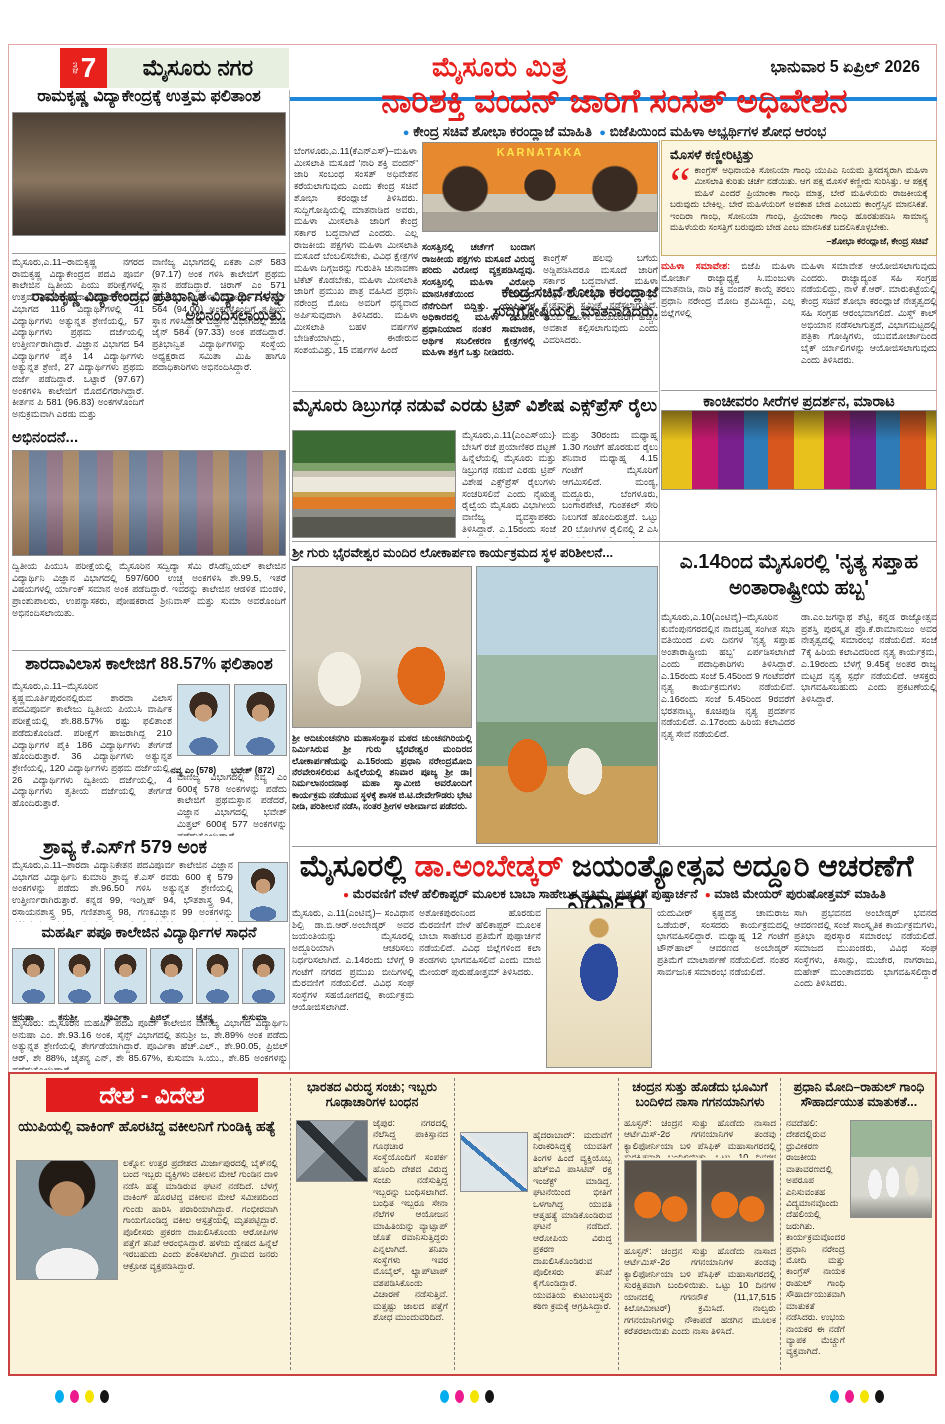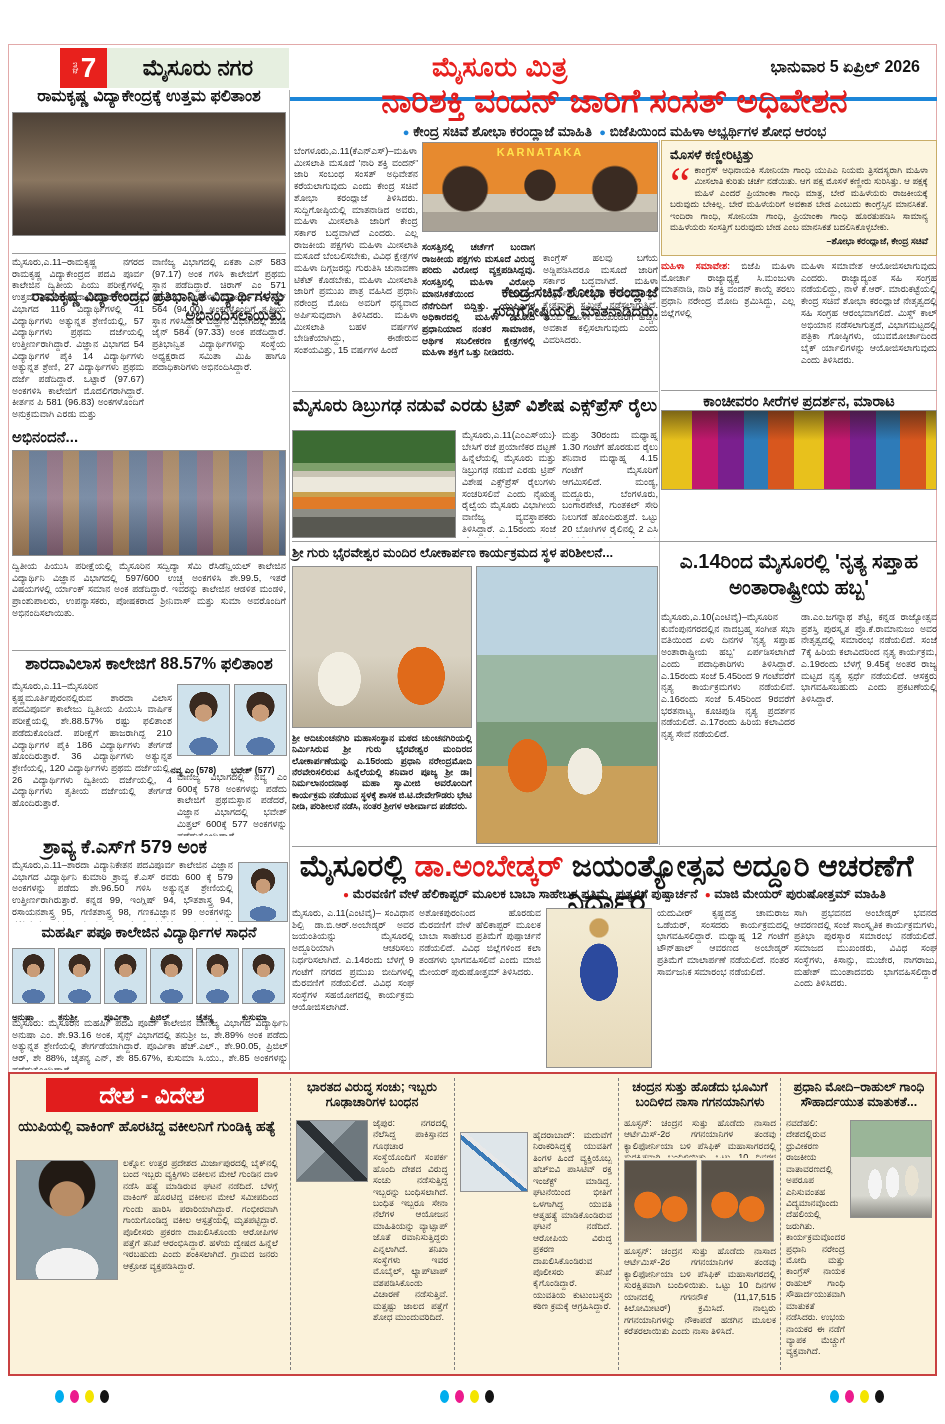--- a/index.html
+++ b/index.html
@@ -128,21 +128,21 @@
   <div class="abs h-sec" style="left:12px;top:428px;font-size:15px;">ಅಭಿನಂದನೆ...</div>
   <div class="ph ph-congrats" style="left:12px;top:450px;width:274px;height:106px;"></div>
   <div class="abs bodytxt" style="left:12px;top:561px;width:274px;height:86px;">ದ್ವಿತೀಯ ಪಿಯುಸಿ ಪರೀಕ್ಷೆಯಲ್ಲಿ ಮೈಸೂರಿನ ಸದ್ವಿದ್ಯಾ ಸೆಮಿ ರೆಸಿಡೆನ್ಷಿಯಲ್ ಕಾಲೇಜಿನ ವಿದ್ಯಾರ್ಥಿನಿ ವಿಜ್ಞಾನ ವಿಭಾಗದಲ್ಲಿ 597/600 ಉಚ್ಚ ಅಂಕಗಳಿಸಿ ಶೇ.99.5, ಇತರೆ ವಿಷಯಗಳಲ್ಲಿ ರ್ಯಾಂಕ್ ಸಮಾನ ಅಂಕ ಪಡೆದಿದ್ದಾರೆ. ಇವರನ್ನು ಕಾಲೇಜಿನ ಆಡಳಿತ ಮಂಡಳಿ, ಪ್ರಾಂಶುಪಾಲರು, ಉಪನ್ಯಾಸಕರು, ಪೋಷಕರಾದ ಶ್ರೀನಿವಾಸ್ ಮತ್ತು ಸುಮಾ ಅವರೊಂದಿಗೆ ಅಭಿನಂದಿಸಲಾಯಿತು.</div>
 
   <div class="abs rule-h" style="left:12px;top:650px;width:274px;"></div>
   <div class="abs h-sec center" style="left:10px;top:654px;width:278px;font-size:16.5px;">ಶಾರದಾವಿಲಾಸ ಕಾಲೇಜಿಗೆ 88.57% ಫಲಿತಾಂಶ</div>
   <div class="abs bodytxt" style="left:12px;top:681px;width:160px;height:154px;">ಮೈಸೂರು,ಎ.11–ಮೈಸೂರಿನ ಕೃಷ್ಣಮೂರ್ತಿಪುರಂನಲ್ಲಿರುವ ಶಾರದಾ ವಿಲಾಸ ಪದವಿಪೂರ್ವ ಕಾಲೇಜು ದ್ವಿತೀಯ ಪಿಯುಸಿ ವಾರ್ಷಿಕ ಪರೀಕ್ಷೆಯಲ್ಲಿ ಶೇ.88.57% ರಷ್ಟು ಫಲಿತಾಂಶ ಪಡೆದುಕೊಂಡಿದೆ. ಪರೀಕ್ಷೆಗೆ ಹಾಜರಾಗಿದ್ದ 210 ವಿದ್ಯಾರ್ಥಿಗಳ ಪೈಕಿ 186 ವಿದ್ಯಾರ್ಥಿಗಳು ತೇರ್ಗಡೆ ಹೊಂದಿರುತ್ತಾರೆ. 36 ವಿದ್ಯಾರ್ಥಿಗಳು ಅತ್ಯುನ್ನತ ಶ್ರೇಣಿಯಲ್ಲಿ, 120 ವಿದ್ಯಾರ್ಥಿಗಳು ಪ್ರಥಮ ದರ್ಜೆಯಲ್ಲಿ, 26 ವಿದ್ಯಾರ್ಥಿಗಳು ದ್ವಿತೀಯ ದರ್ಜೆಯಲ್ಲಿ, 4 ವಿದ್ಯಾರ್ಥಿಗಳು ತೃತೀಯ ದರ್ಜೆಯಲ್ಲಿ ತೇರ್ಗಡೆ ಹೊಂದಿರುತ್ತಾರೆ.</div>
   <div class="ph ph-portrait" style="left:177px;top:684px;width:53px;height:72px;"></div>
   <div class="ph ph-portrait" style="left:234px;top:684px;width:53px;height:72px;"></div>
   <div class="abs names-row" style="left:171px;top:759px;width:120px;">
-    <span style="width:60px;">ನವ್ಯ ಎಂ (578)</span><span style="width:58px;">ಭವೇಶ್ (577)</span>
+    <span style="width:60px;">ನವ್ಯ ಎಂ (578)</span><span style="width:58px;">ಭವೇಶ್ (872)</span>
   </div>
   <div class="abs bodytxt" style="left:177px;top:772px;width:110px;height:64px;">ವಾಣಿಜ್ಯ ವಿಭಾಗದಲ್ಲಿ ನವ್ಯ ಎಂ 600ಕ್ಕೆ 578 ಅಂಕಗಳನ್ನು ಪಡೆದು ಕಾಲೇಜಿಗೆ ಪ್ರಥಮಸ್ಥಾನ ಪಡೆದರೆ, ವಿಜ್ಞಾನ ವಿಭಾಗದಲ್ಲಿ ಭವೇಶ್ ಮಿತ್ತಲ್ 600ಕ್ಕೆ 577 ಅಂಕಗಳನ್ನು ಪಡೆದುಕೊಂಡಿದ್ದಾರೆ.</div>
 
   <div class="abs h-sec center" style="left:10px;top:836px;width:230px;font-size:19px;">ಶ್ರಾವ್ಯ ಕೆ.ಎಸ್‌ಗೆ 579 ಅಂಕ</div>
   <div class="abs" style="left:12px;top:860px;width:276px;height:62px;">
     <div class="fr ph-portrait" style="position:static;width:48px;height:58px;"></div>
     <div class="bodytxt" style="height:62px;">ಮೈಸೂರು,ಎ.11–ಶಾರದಾ ವಿದ್ಯಾನಿಕೇತನ ಪದವಿಪೂರ್ವ ಕಾಲೇಜಿನ ವಿಜ್ಞಾನ ವಿಭಾಗದ ವಿದ್ಯಾರ್ಥಿನಿ ಕುಮಾರಿ ಶ್ರಾವ್ಯ ಕೆ.ಎಸ್ ರವರು 600 ಕ್ಕೆ 579 ಅಂಕಗಳನ್ನು ಪಡೆದು ಶೇ.96.50 ಗಳಿಸಿ ಅತ್ಯುನ್ನತ ಶ್ರೇಣಿಯಲ್ಲಿ ಉತ್ತೀರ್ಣರಾಗಿರುತ್ತಾರೆ. ಕನ್ನಡ 99, ಇಂಗ್ಲಿಷ್ 94, ಭೌತಶಾಸ್ತ್ರ 94, ರಸಾಯನಶಾಸ್ತ್ರ 95, ಗಣಿತಶಾಸ್ತ್ರ 98, ಗಣಕವಿಜ್ಞಾನ 99 ಅಂಕಗಳನ್ನು ಗಳಿಸಿರುವ ಇವರು ಬನ್ನೂರು ಹೋಬಳಿ ಕೊಡಗಹಳ್ಳಿ ಗ್ರಾಮದ ಪೋಸ್ಟ್ ಮಾಸ್ಟರ್ ಕೆ.ಎಸ್.ಶ್ರೀನಿವಾಸ ದೀಕ್ಷಿತ್ ಹಾಗೂ ಶ್ರೀಮತಿ ಎಸ್.ಸುಮ ದಂಪತಿ ಪುತ್ರಿ.</div>
   </div>
 
   <div class="abs h-sec center" style="left:10px;top:924px;width:278px;font-size:14.5px;">ಮಹರ್ಷಿ ಪಪೂ ಕಾಲೇಜಿನ ವಿದ್ಯಾರ್ಥಿಗಳ ಸಾಧನೆ</div>

